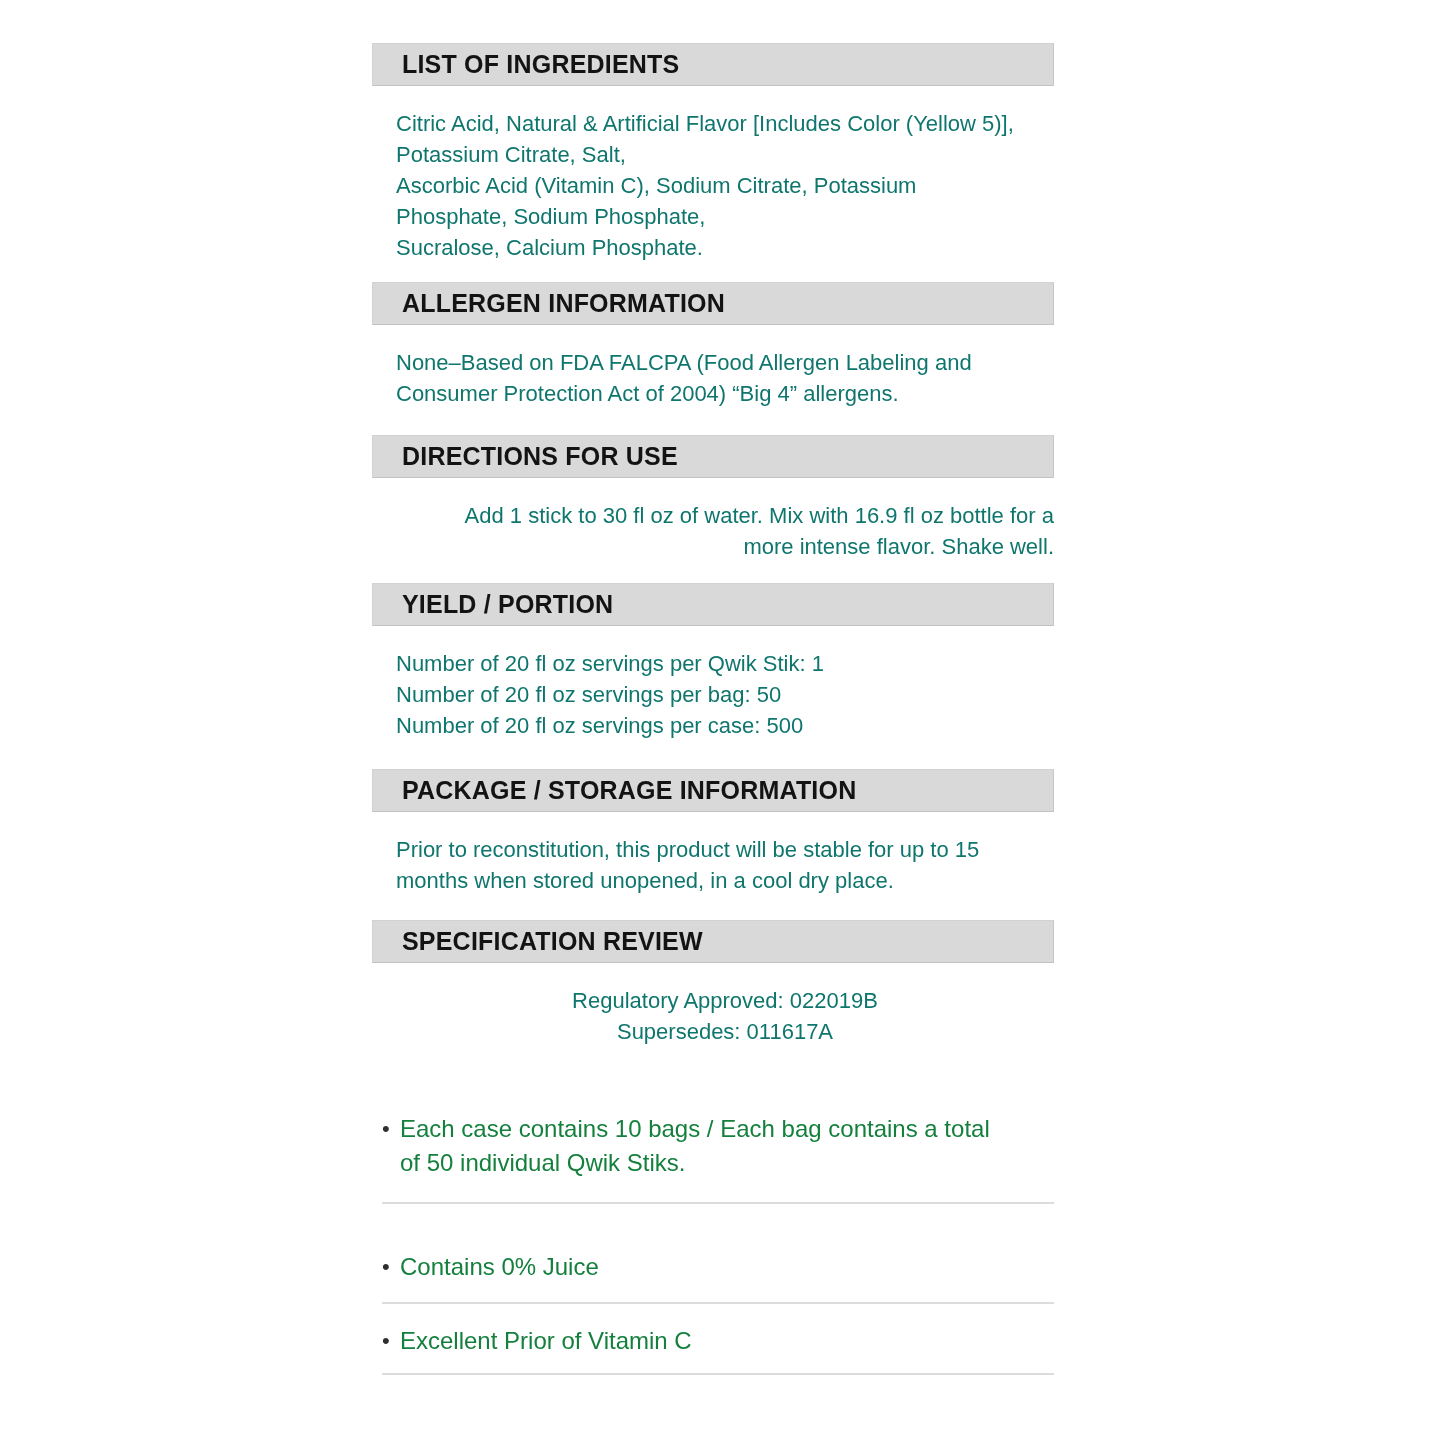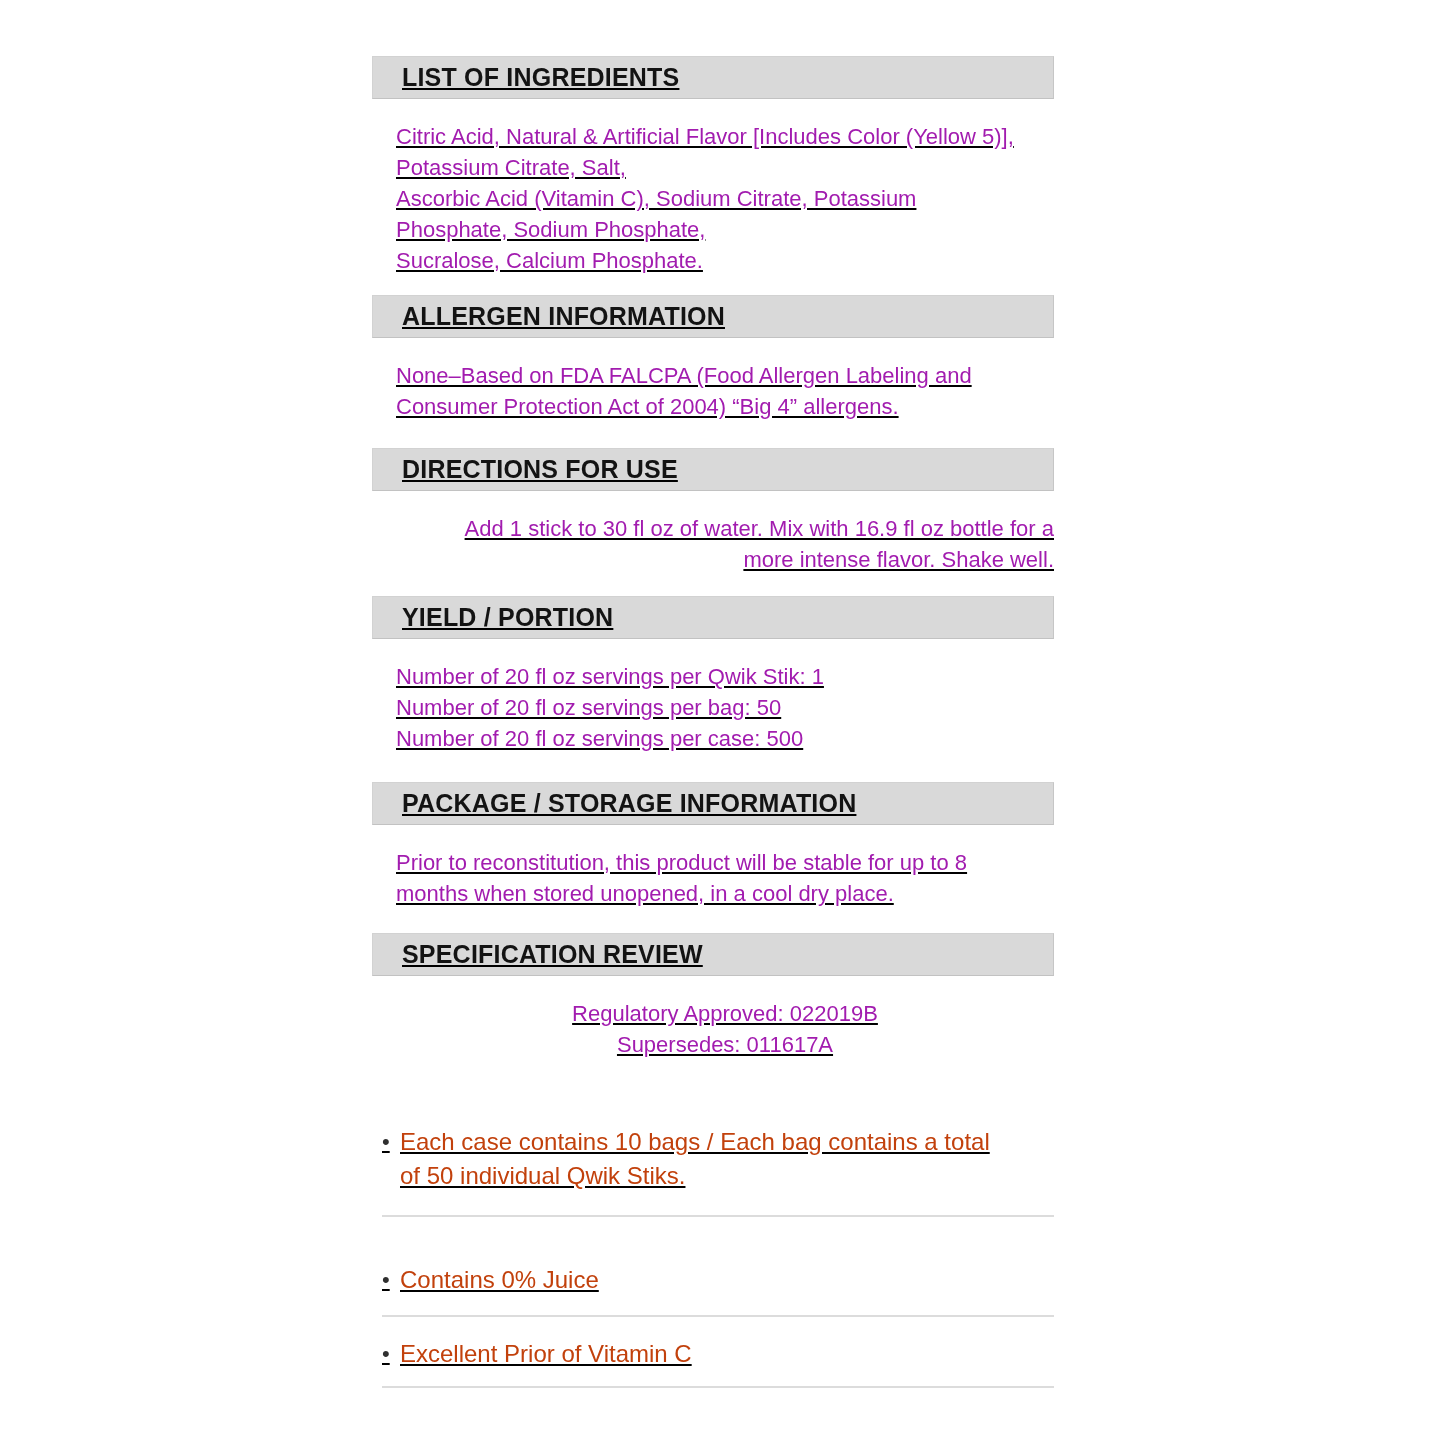--- a/index.html
+++ b/index.html
@@ -7,23 +7,22 @@
     padding: 0;
     background: #ffffff;
     width: 1445px;
     height: 1445px;
     font-family: "Liberation Sans", sans-serif;
     overflow: hidden;
   }
   .doc {
     position: absolute;
     left: 372px;
-    top: 56px;
+    top: 43px;
     width: 682px;
-    text-decoration: underline;
   }
   .sec { margin: 0; }
   .sec-allergen   { margin-top: 19px; }
   .sec-directions { margin-top: 26px; text-align: right; }
   .sec-yield      { margin-top: 21px; }
   .sec-package    { margin-top: 28px; }
   .sec-specreview { margin-top: 24px; text-align: center; }
   .sec-additional { margin-top: 27px; }
 
   .bar {
@@ -40,21 +39,21 @@
   .bar-title {
     font-size: 25px;
     font-weight: 700;
     color: #131313;
     letter-spacing: 0.2px;
   }
   .body-text {
     margin: 22px 0 0 24px;
     font-size: 22px;
     line-height: 31px;
-    color: #a21caf;
+    color: #0f766e;
     white-space: pre;
   }
   .bullets {
     list-style: none;
     margin: 0 0 0 10px;
     padding: 0;
   }
   .bullet-item {
     display: flex;
     align-items: flex-start;
@@ -66,21 +65,21 @@
   .dot {
     width: 18px;
     flex: 0 0 18px;
     font-size: 22px;
     line-height: 34px;
     color: #2f2f2f;
   }
   .bullet-text {
     font-size: 24px;
     line-height: 34px;
-    color: #c2410c;
+    color: #15803d;
     white-space: pre;
   }
 </style>
 </head>
 <body>
 
 <div class="doc">
 
   <section class="sec sec-ingredients">
     <div class="bar">
@@ -115,21 +114,21 @@
     </div>
     <div class="body-text">Number of 20 fl oz servings per Qwik Stik: 1
 Number of 20 fl oz servings per bag: 50
 Number of 20 fl oz servings per case: 500</div>
   </section>
 
   <section class="sec sec-package">
     <div class="bar">
       <span class="bar-title">PACKAGE / STORAGE INFORMATION</span>
     </div>
-    <div class="body-text">Prior to reconstitution, this product will be stable for up to 8
+    <div class="body-text">Prior to reconstitution, this product will be stable for up to 15
 months when stored unopened, in a cool dry place.</div>
   </section>
 
   <section class="sec sec-specreview">
     <div class="bar">
       <span class="bar-title">SPECIFICATION REVIEW</span>
     </div>
     <div class="body-text">Regulatory Approved: 022019B
 Supersedes: 011617A</div>
   </section>

